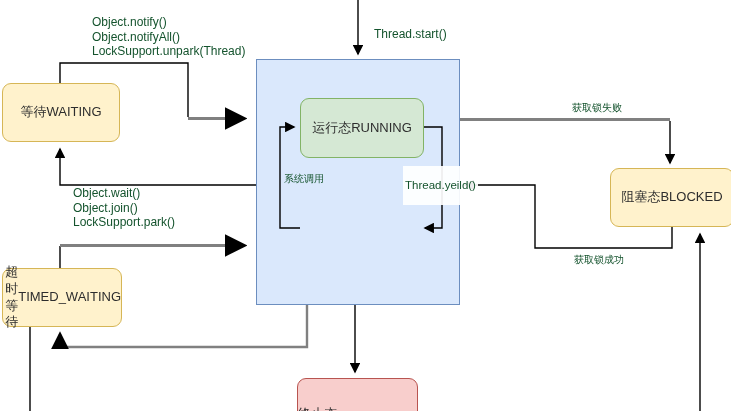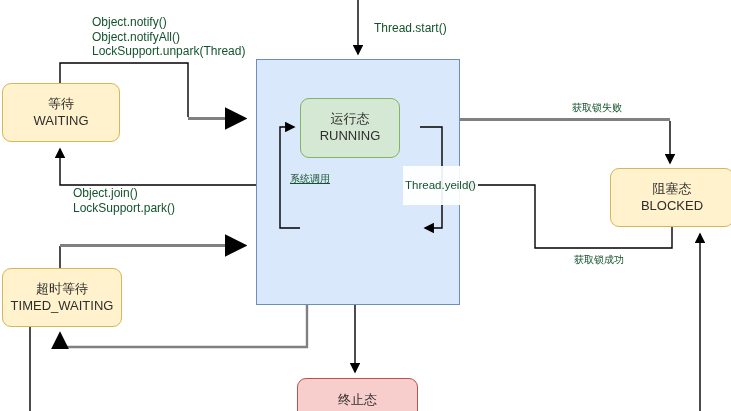--- a/index.html
+++ b/index.html
@@ -9,22 +9,22 @@
 
   
   #edges{position:absolute;left:0;top:0;z-index:1;}
   .edge{fill:none;}
   .edge-black{stroke:var(--line-black);stroke-width:1.4px;}
   .edge-gray{stroke:var(--line-gray);stroke-width:3px;}
   .edge-gray-mid{stroke:var(--line-gray);stroke-width:2.4px;}
 
   
   .node{position:absolute;box-sizing:border-box;border:1px solid;border-radius:9px;
-        display:flex;flex-direction:column;align-items:center;justify-content:center;
-        font-size:13px;line-height:1.3;color:#2d2d2d;text-align:center;z-index:2;}
+        display:flex;align-items:center;justify-content:center;
+        font-size:13px;line-height:1.3;color:#2d2d2d;text-align:right;z-index:2;}
   .n-blue{background:var(--blue-fill);border-color:var(--blue-stroke);border-radius:0;z-index:0;}
   .n-yellow{background:var(--yellow-fill);border-color:var(--yellow-stroke);}
   .n-green{background:var(--green-fill);border-color:var(--green-stroke);}
   .n-purple{background:var(--purple-fill);border-color:var(--purple-stroke);}
   .n-red{background:var(--red-fill);border-color:var(--red-stroke);justify-content:flex-start;padding-top:13px;}
 
   
   .lbl{position:absolute;font-size:12px;color:#14532d;white-space:nowrap;z-index:3;line-height:14.5px;}
   .lbl-zh{font-size:10px;}
   .lbl-bg{background:rgba(255,255,255,0.92);padding:12px 2px;}
@@ -74,49 +74,50 @@
   <div class="node n-yellow" style="left:2px;top:83px;width:118px;height:59px;">
     <div>等待</div>
     <div>WAITING</div>
   </div>
 
   <div class="node n-yellow" style="left:2px;top:268px;width:120px;height:59px;">
     <div>超时等待</div>
     <div>TIMED_WAITING</div>
   </div>
 
-  <div class="node n-green" style="left:300px;top:98px;width:100px;height:60px;">
+  <div class="node n-green" style="left:300px;top:98px;width:124px;height:60px;">
     <div>运行态</div>
     <div>RUNNING</div>
   </div>
 
 
   <div class="node n-yellow" style="left:610px;top:168px;width:124px;height:59px;">
     <div>阻塞态</div>
     <div>BLOCKED</div>
   </div>
 
   <div class="node n-red" style="left:297px;top:378px;width:121px;height:60px;">
     <div>终止态</div>
   </div>
 
-  <div class="lbl" style="left:374px;top:21px;">Thread.start()</div>
+  <div class="lbl" style="left:374px;top:27px;">Thread.start()</div>
 
   <div class="lbl" style="left:92px;top:15px;">
     <div>Object.notify()</div>
     <div>Object.notifyAll()</div>
     <div>LockSupport.unpark(Thread)</div>
   </div>
 
   <div class="lbl" style="left:73px;top:186px;">
+    <div>Object.wait()</div>
     <div>Object.join()</div>
     <div>LockSupport.park()</div>
   </div>
 
-  <div class="lbl lbl-zh" style="left:290px;top:172px;text-decoration:underline;">系统调用</div>
+  <div class="lbl lbl-zh" style="left:284px;top:172px;">系统调用</div>
 
   <div class="lbl lbl-bg" style="left:403px;top:166px;font-size:11.5px;">Thread.yeild()</div>
 
   <div class="lbl lbl-zh" style="left:572px;top:101px;">获取锁失败</div>
 
   <div class="lbl lbl-zh" style="left:574px;top:253px;">获取锁成功</div>
 
 </div>
 
 </body></html>

